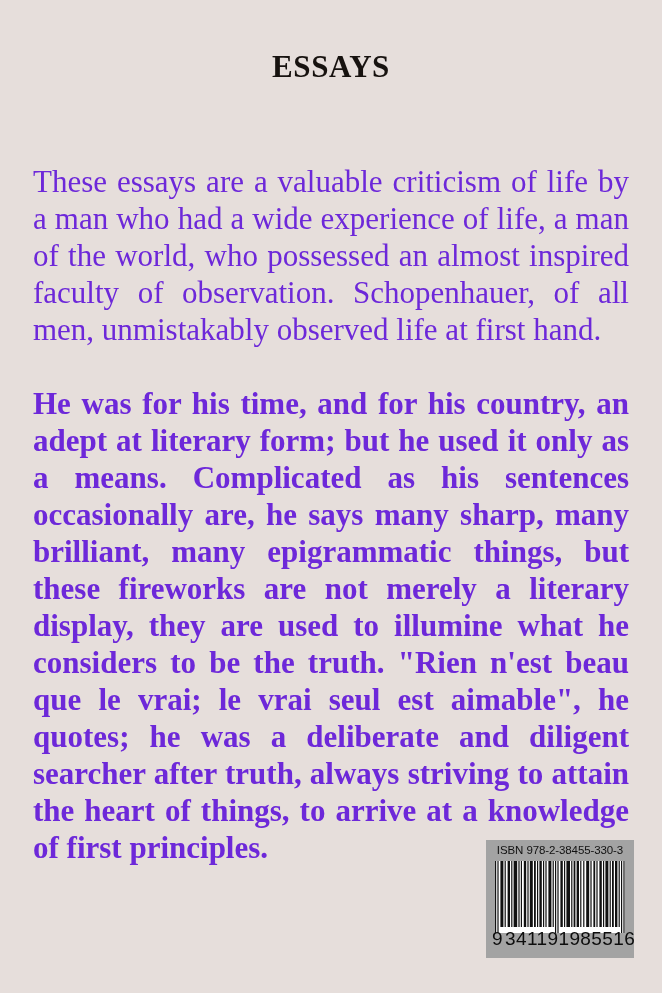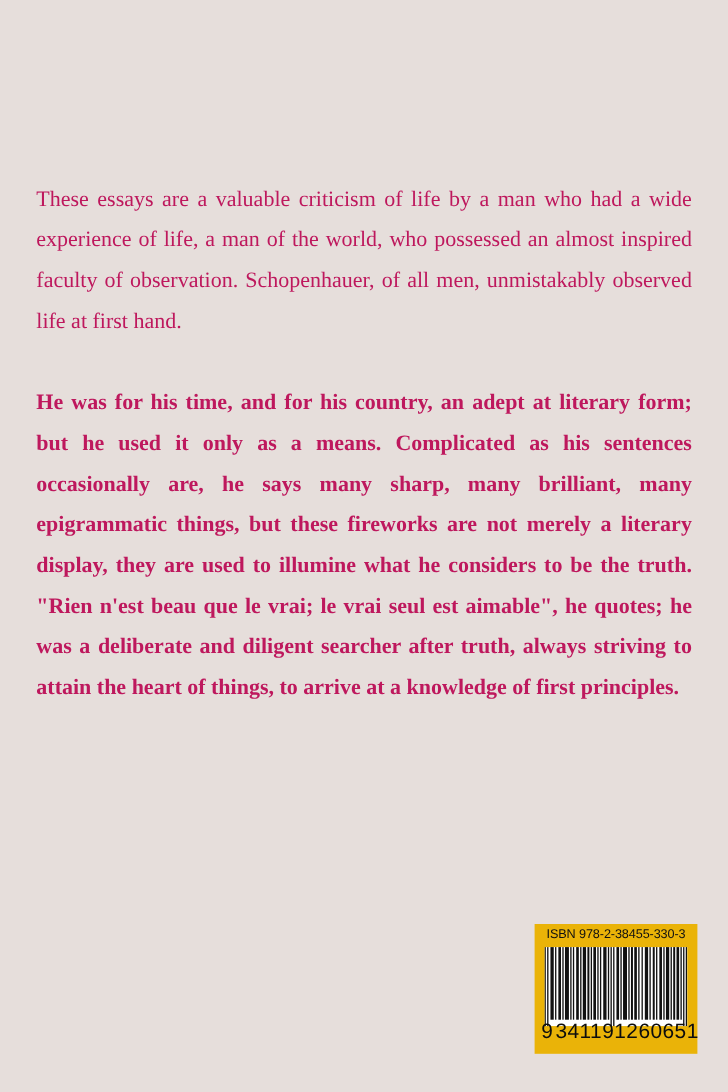--- a/index.html
+++ b/index.html
@@ -43,44 +43,44 @@
 
   
   .blurb {
     position: absolute;
     left: 33px;
     top: 163px;
     width: 596px;
   }
   .para {
     font-family: "Liberation Serif", serif;
-    font-size: 20px;
+    font-size: 31px;
     line-height: 37px;
-    color: #be185d;
+    color: #6d28d9;
     text-align: justify;
     text-justify: inter-word;
     margin: 0;
     hyphens: none;
   }
   .para + .para {
     margin-top: 37px;
     font-weight: bold;
   }
   .para:last-child {
     text-align-last: left;
   }
 
   
   .barcode-box {
     position: absolute;
     left: 486px;
     top: 840px;
     width: 148px;
     height: 118px;
-    background: #eab308;
+    background: #a3a3a3;
     box-sizing: border-box;
   }
   .isbn-text {
     position: absolute;
     left: 0;
     top: 4px;
     width: 148px;
     text-align: center;
     font-family: "Liberation Sans", sans-serif;
     font-size: 11.5px;
@@ -117,20 +117,21 @@
   .digit-group-lead { padding-left: 1px; }
   .digit-group-mid  { padding-left: 2px; }
   .digit-group-tail { padding-right: 2px; }
 </style>
 </head>
 <body>
 
 <div class="cover">
 
   <div class="title-block">
+    <div class="title-line">ESSAYS</div>
   </div>
 
   <div class="blurb">
     <p class="para">These essays are a valuable criticism of life by a man who had a wide experience of life, a man of the world, who possessed an almost inspired faculty of observation. Schopenhauer, of all men, unmistakably observed life at first hand.</p>
     <p class="para">He was for his time, and for his country, an adept at literary form; but he used it only as a means. Complicated as his sentences occasionally are, he says many sharp, many brilliant, many epigrammatic things, but these fireworks are not merely a literary display, they are used to illumine what he considers to be the truth. "Rien n'est beau que le vrai; le vrai seul est aimable", he quotes; he was a deliberate and diligent searcher after truth, always striving to attain the heart of things, to arrive at a knowledge of first principles.</p>
   </div>
 
   <div class="barcode-box">
     <div class="isbn-text">ISBN 978-2-38455-330-3</div>
 
@@ -180,17 +181,17 @@
           <rect x="123.6" y="0" width="1.2" height="66"></rect>
           <rect x="126.0" y="0" width="1.2" height="72"></rect>
           <rect x="128.4" y="0" width="1.2" height="72"></rect>
         </g>
       </svg>
     </div>
 
     <div class="barcode-digits">
       <span class="digit-group-lead">9</span>
       <span class="digit-group-mid">341191</span>
-      <span class="digit-group-tail">260651</span>
+      <span class="digit-group-tail">985516</span>
     </div>
   </div>
 
 </div>
 
 </body></html>

